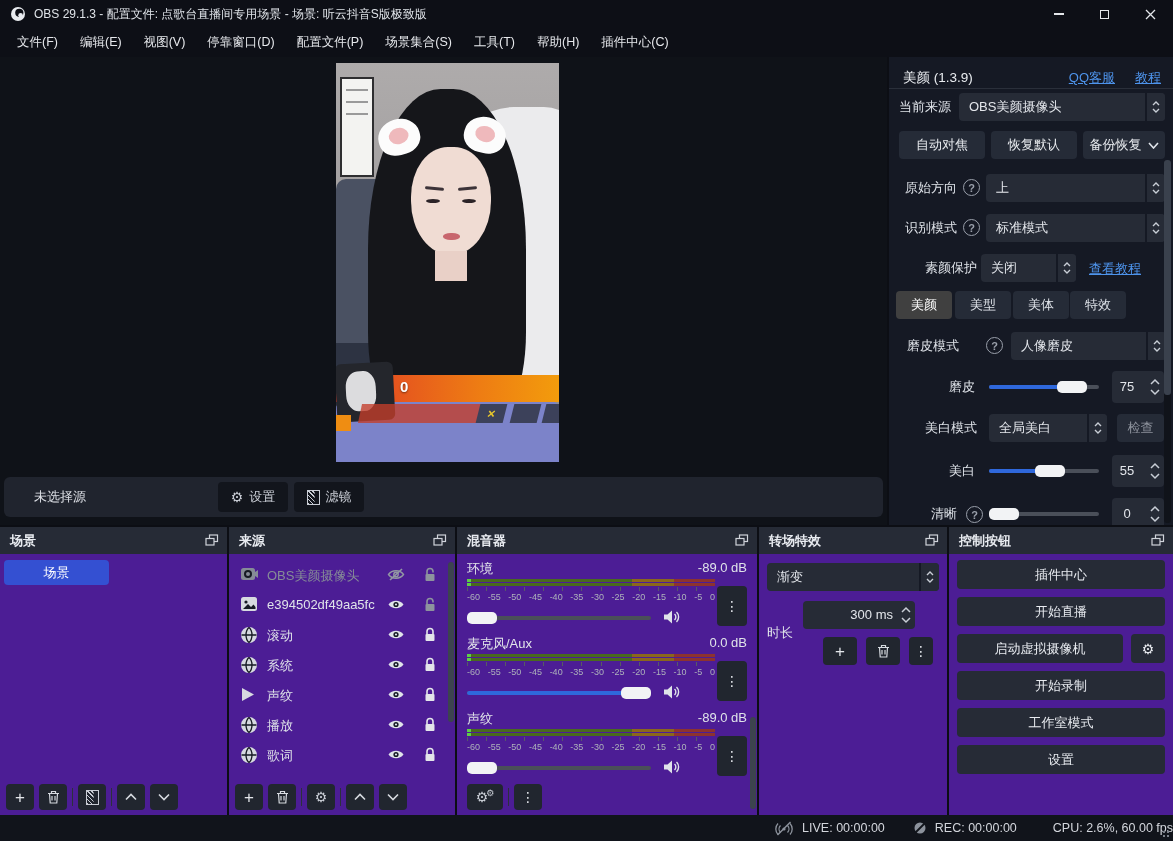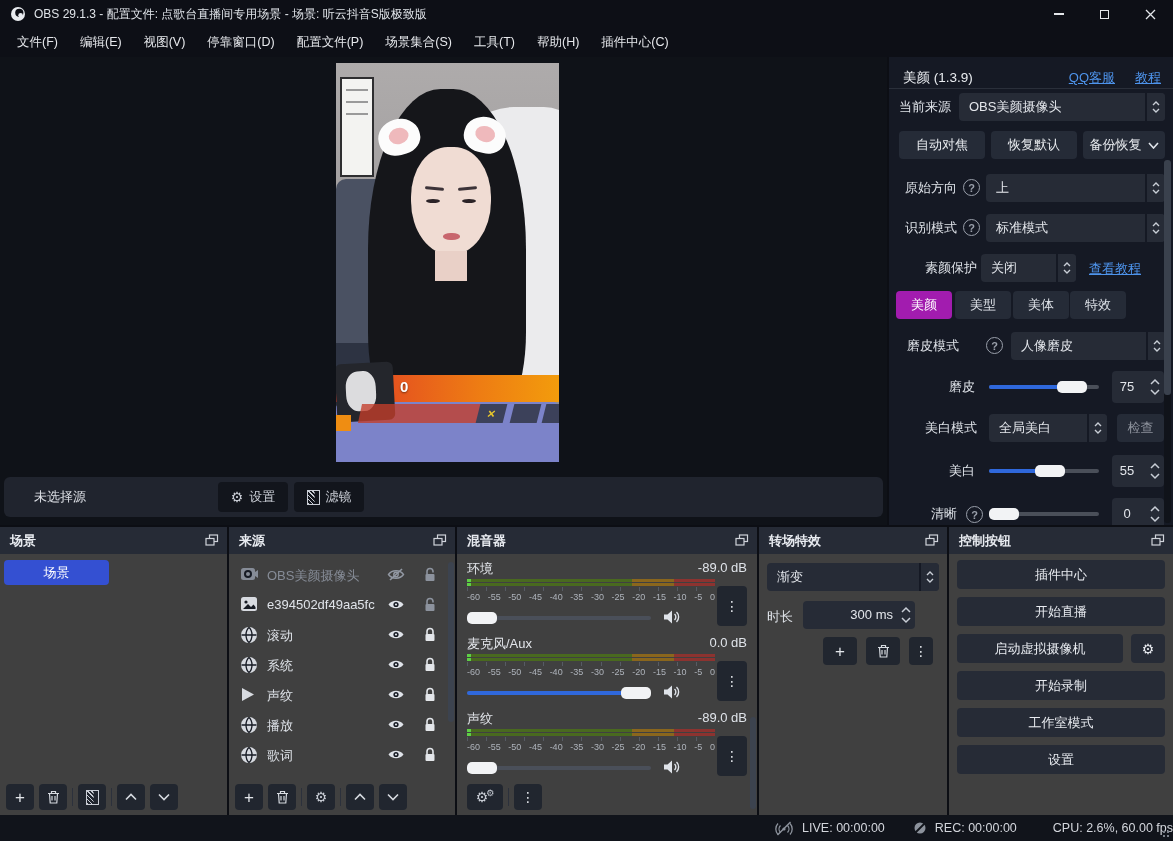--- a/index.html
+++ b/index.html
@@ -65,33 +65,33 @@
   #link-qq { right:58px; } #link-tut { right:12px; }
   #beauty-hr { position:absolute; left:0; top:31px; width:284px; height:1px; background:#2a2f3a; }
   .b-label { position:absolute; font-size:13px; color:#dfe3e9; line-height:28px; }
   .dd { position:absolute; height:28px; background:#262b36; border-radius:4px; }
   .dd-val { position:absolute; left:10px; right:24px; line-height:28px; font-size:13px; color:#e3e6eb; white-space:nowrap; overflow:hidden; }
   .dd-ch { position:absolute; right:0; top:0; width:20px; height:28px; border-left:2px solid #151924; display:flex; align-items:center; justify-content:center; background:#262b36; border-radius:0 4px 4px 0; }
   .bbtn { position:absolute; top:0; height:28px; background:#252b37; border-radius:4px; font-size:13px; color:#e7eaee; display:flex; align-items:center; justify-content:center; }
   .help { position:absolute; width:17px; height:17px; border:1.5px solid #9aa0ab; border-radius:50%; color:#9aa0ab; font-size:11px; font-weight:bold; text-align:center; line-height:16px; top:5px; }
   .b-row { position:absolute; left:0; width:284px; height:44px; }
   .tab { position:absolute; top:0; width:56px; height:28px; border-radius:4px; background:#252b37; color:#dfe3e9; font-size:13px; display:flex; align-items:center; justify-content:center; }
-  .tab.active { background:#a21caf; color:#fff;text-align:center; }
+  .tab.active { background:#404040; color:#fff;text-align:center; }
   .slider { position:absolute; top:12px; height:4px; background:#4a4f59; border-radius:2px; }
   .slider .fill { position:absolute; left:0; top:0; height:4px; background:#2f68dc; border-radius:2px; }
   .slider .knob { position:absolute; top:-4px; width:30px; height:12px; background:#f2f3f5; border-radius:5px; }
   .spin { position:absolute; height:32px; background:#262b36; border-radius:4px; }
   .spin-val { position:absolute; left:0; right:22px; text-align:center; line-height:32px; font-size:13px; color:#e3e6eb; }
   .spin-ch { position:absolute; right:4px; top:0; height:32px; display:flex; align-items:center; }
   #check-btn { color:#8d929c; }
   #bscroll { position:absolute; right:2px; top:103px; bottom:2px; width:7px; background:#10131a; border-radius:3px; }
   #bscroll-thumb { position:absolute; top:0; width:7px; height:235px; background:#3a414d; border-radius:3px; }
 
   
-  .dock { position:absolute; top:527px; height:288px; background:#404040; }
+  .dock { position:absolute; top:527px; height:288px; background:#4c1d95; }
   #dock-scenes { left:0; width:227px; } #dock-sources { left:229px; width:226px; }
   #dock-mixer { left:457px; width:300px; } #dock-trans { left:759px; width:188px; }
   #dock-ctl { left:949px; width:224px; }
   .dock-head { position:absolute; left:0; top:0; right:0; height:27px; background:#262b36; }
   .dock-title { position:absolute; left:10px; top:5px; font-size:13px; font-weight:bold; color:#e8ebf0; }
   .popout { position:absolute; right:8px; top:7px; }
 
   #scene-item { position:absolute; left:4px; top:33px; width:105px; height:25px; background:#3450d2; border-radius:4px; color:#fff; font-size:13px; display:flex; align-items:center; justify-content:center; }
   .dock-toolbar { position:absolute; left:6px; bottom:5px; display:flex; align-items:center; gap:5px; }
   .ibtn { width:28px; height:26px; background:#21262f; border-radius:4px; display:flex; align-items:center; justify-content:center; color:#d6dae0; }
@@ -117,21 +117,21 @@
   .mscale { display:flex; justify-content:space-between; font-size:9px; color:#aeb3bb; margin-top:1px; }
   .mx-slider-row { position:absolute; left:0; top:48px; width:214px; height:20px; }
   .mx-slider { position:absolute; left:0; right:30px; top:8px; height:4px; background:#4a4f59; border-radius:2px; }
   .mx-slider .fill { position:absolute; left:0; top:0; height:4px; background:#2f68dc; border-radius:2px; }
   .mx-slider .knob { position:absolute; top:-4px; width:30px; height:12px; background:#f2f3f5; border-radius:5px; }
   .spk { position:absolute; right:0; top:2px; }
   .mx-dots { position:absolute; right:0; width:30px; height:40px; background:#21262f; border-radius:4px; display:flex; align-items:center; justify-content:center; }
   #mx-scroll { position:absolute; right:1px; top:190px; width:6px; height:92px; background:#3c434f; border-radius:3px; }
 
   #tr-dd { left:8px; top:36px; width:172px; }
-  #tr-dur-label { left:8px; top:76px; }
+  #tr-dur-label { left:8px; top:92px; }
   #tr-spin { left:44px; top:74px; width:112px; height:28px; }
   #tr-spin .spin-val { text-align:right; padding-left:12px; line-height:28px; }
   #tr-spin .spin-ch { height:28px; }
   #tr-toolbar { position:absolute; right:14px; top:110px; display:flex; gap:9px; align-items:center; }
   #tr-toolbar .ibtn { width:34px; height:28px; }
   #tr-toolbar .ibtn.slim { width:24px; }
 
   .ctl-btn { position:absolute; left:8px; width:208px; height:29px; background:#262b36; border-radius:4px; font-size:13px; color:#e8ebf0; display:flex; align-items:center; justify-content:center; }
   #ctl-vcam { width:166px; }
   #ctl-vcam-gear { position:absolute; left:182px; width:34px; height:29px; background:#262b36; border-radius:4px; display:flex; align-items:center; justify-content:center; }

